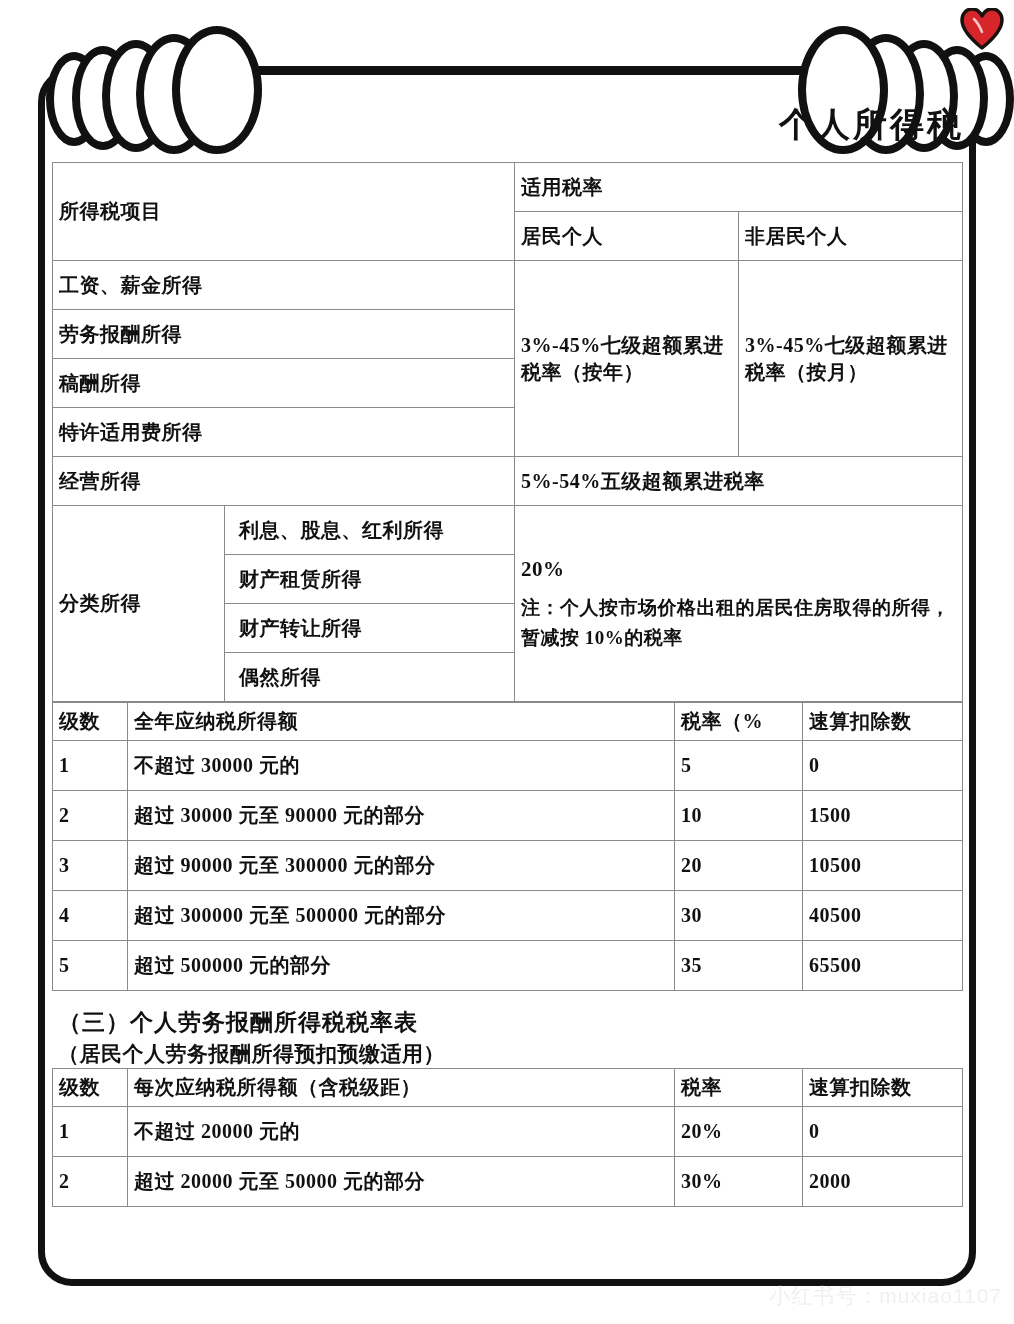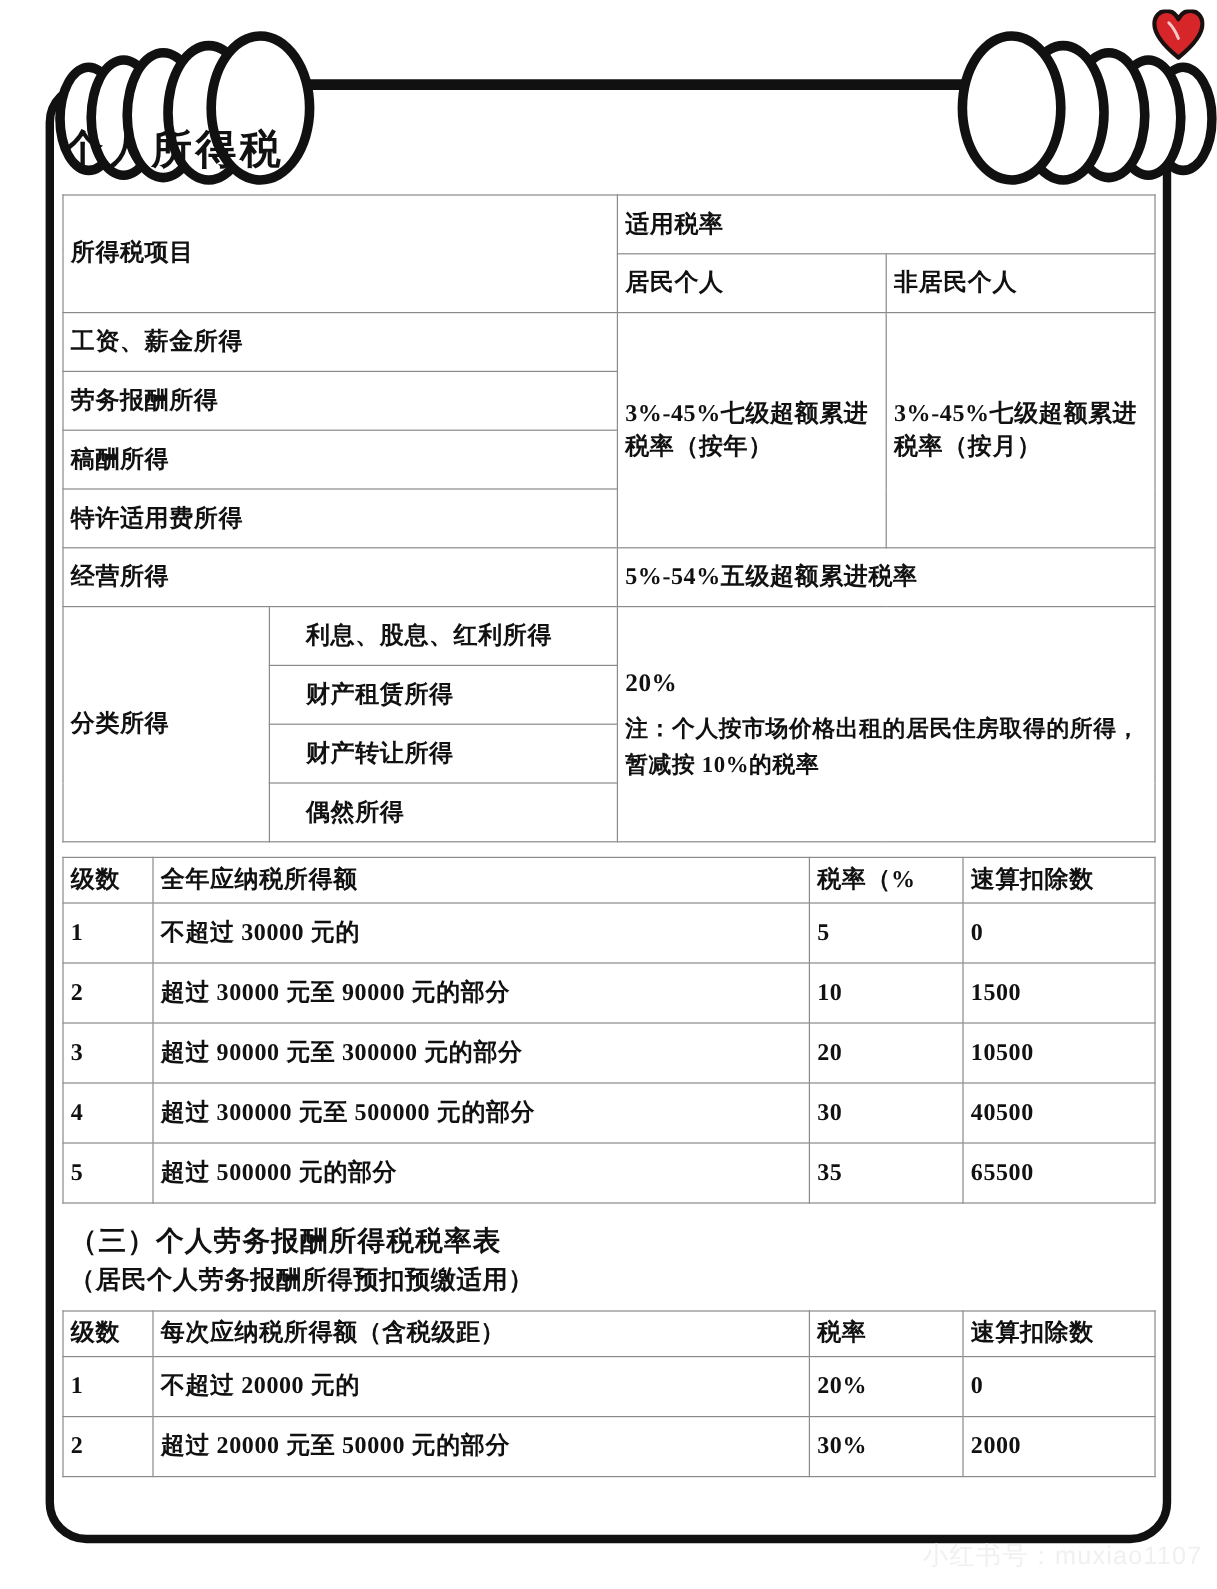--- a/index.html
+++ b/index.html
@@ -78,21 +78,21 @@
   
   #content {
     position: absolute;
     left: 52px;
     top: 84px;
     width: 912px;
     z-index: 5;
   }
 
   .doc-title {
-    text-align: left;
+    text-align: right;
     font-size: 34px;
     font-weight: bold;
     letter-spacing: 3px;
     margin: 18px 0 0 0;
     color: #111111;
   }
 
   .section-head {
     font-size: 23px;
     font-weight: bold;
@@ -104,38 +104,37 @@
     font-weight: bold;
     margin: 2px 0 0 6px;
     letter-spacing: 0.5px;
   }
 
   
   table {
     border-collapse: collapse;
     width: 910px;
     table-layout: fixed;
-    margin-top: 12px;
   }
   table td, table th {
     border: 1px solid #8a8a8a;
     padding: 5px 6px;
     font-size: 20px;
     font-weight: bold;
     text-align: left;
     vertical-align: middle;
     color: #111111;
     letter-spacing: 0.5px;
     line-height: 1.35;
   }
   
   table.t1 { margin-top: 14px; }
   table.t1 td { height: 38px; }
   td.tall { height: 120px; }
-  td.left-al { text-align: left; padding-left: 30px; }
+  td.left-al { text-align: left; padding-left: 14px; }
   td.note {
     font-size: 19px;
     line-height: 1.6;
   }
   td.note .big { font-size: 21px; display: block; margin-bottom: 6px; }
 
   .t2 td, .t3 td { height: 39px; }
 
   
   #watermark {

